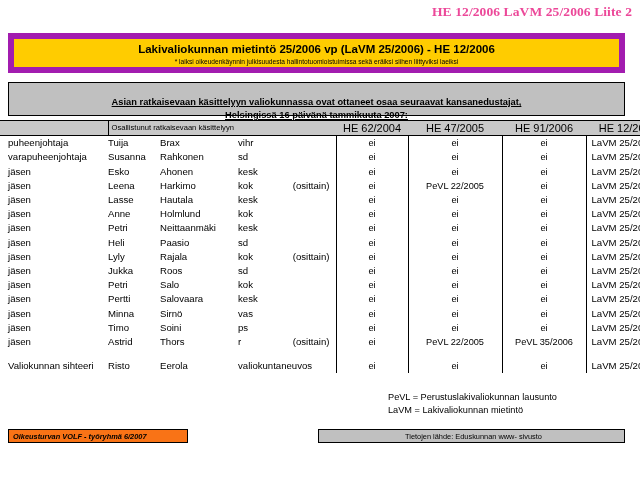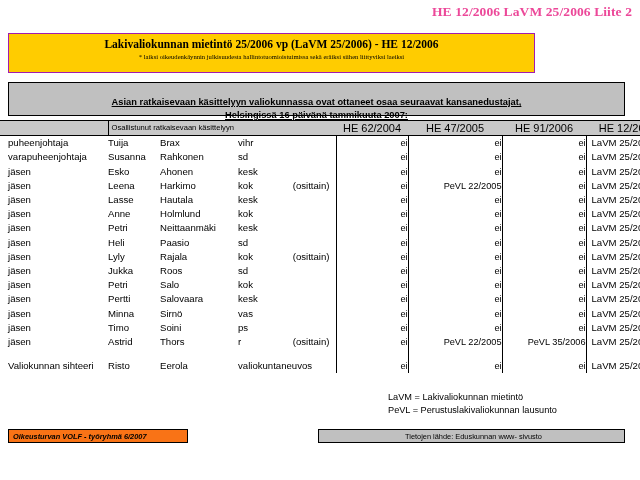--- a/index.html
+++ b/index.html
@@ -26,27 +26,26 @@
     color: #ec4899;
     letter-spacing: 0.1px;
     white-space: nowrap;
   }
 
   
   .title-banner {
     position: absolute;
     left: 8px;
     top: 33px;
-    width: 527px;
+    width: 617px;
     height: 40px;
     background: #ffcc00;
-    border: 1px solid #a21caf;
+    border: 6px solid #a21caf;
     box-sizing: border-box;
     text-align: center;
-    font-family: Liberation Serif, serif;
   }
   .title-banner-main {
     margin-top: 4px;
     font-size: 11.5px;
     font-weight: bold;
     color: #000000;
     white-space: nowrap;
   }
   .title-banner-sub {
     margin-top: 3px;
@@ -146,21 +145,21 @@
   
   td.role     { padding-left: 8px !important; }
   td.first    { }
   td.last     { }
   td.party    { }
   td.partial  { text-align: right; padding-right: 6px !important; }
 
   td.vline { border-left: 1px solid #000000; }
 
   td.mark {
-    text-align: right;
+    text-align: center;
     font-weight: bold;
     font-size: 9.2px;
   }
   td.mark.ref {
     font-weight: normal;
     margin-left: 9px;
   }
   td.lavm {
     text-align: left;
     padding-left: 5px !important;
@@ -455,18 +454,18 @@
         <td class="mark vline">ei</td>
         <td class="mark vline">ei</td>
         <td class="lavm vline">LaVM 25/2006</td>
       </tr>
 
     </tbody>
   </table>
 </div>
 
 <div class="legend">
+  <div>PeVL = Perustuslakivaliokunnan lausunto</div>
   <div>LaVM = Lakivaliokunnan mietintö</div>
-  <div>PeVL = Perustuslakivaliokunnan lausunto</div>
 </div>
 
 <div class="footer-left">Oikeusturvan VOLF - työryhmä 6/2007</div>
 <div class="footer-right">Tietojen lähde: Eduskunnan www- sivusto</div>
 
 </body></html>

